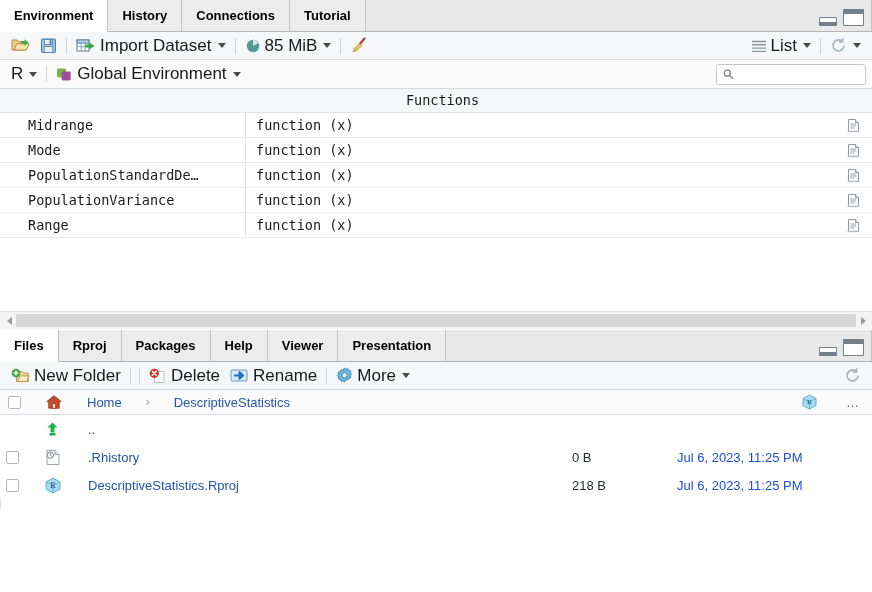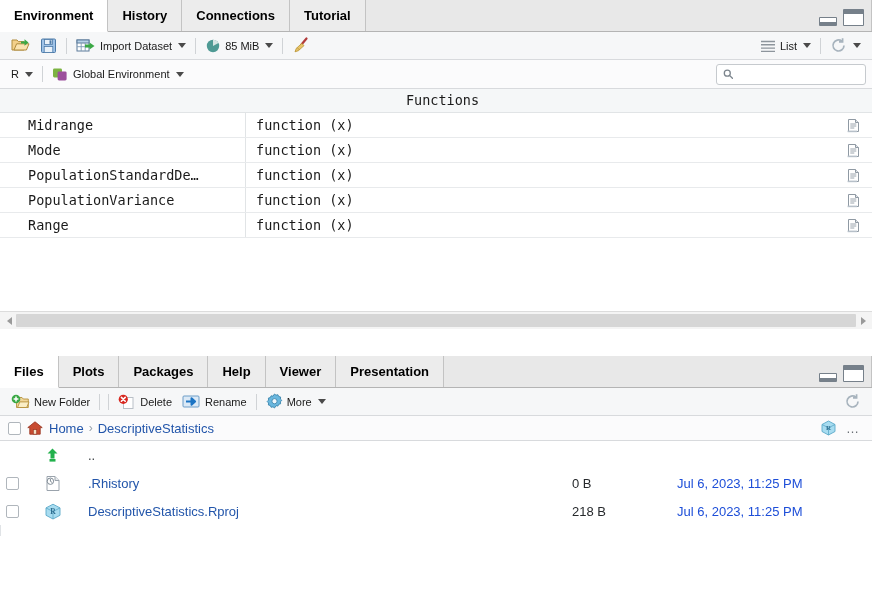--- a/index.html
+++ b/index.html
@@ -7,21 +7,21 @@
     width:872px;height:592px;
     background:#fff;
     font-family:"Liberation Sans", sans-serif;
     font-size:13px;
     color:#1a1a1a;
     overflow:hidden;
     -webkit-font-smoothing:antialiased;
   }
   .panel{position:absolute;left:0;width:872px;overflow:hidden;}
   #env-panel{top:0;height:340px;}
-  #files-panel{top:356px;height:180px;}
+  #files-panel{top:330px;height:180px;}
 
   
   .tabbar{
     position:relative;height:32px;
     background:#e8e8e8;
     border-bottom:1px solid #b4b4b4;
     display:flex;align-items:flex-end;
     box-sizing:border-box;
   }
   .tab{
@@ -53,21 +53,21 @@
   .toolbar{
     height:28px;
     background:#f6f7f8;
     border-bottom:1px solid #d8dadd;
     display:flex;align-items:center;
     padding:0 6px;
     box-sizing:border-box;
     position:relative;
   }
   .tb-item{display:flex;align-items:center;gap:4px;padding:0 5px;height:24px;cursor:default;white-space:nowrap;border-radius:3px;}
-  .tb-label{font-size:11px;color:#1a1a1a;}
+  .tb-label{font-size:17px;color:#1a1a1a;}
   .sep{width:1px;height:16px;background:#d0d3d6;margin:0 4px;}
   .caret{
     width:0;height:0;border-left:4px solid transparent;border-right:4px solid transparent;
     border-top:5px solid #4a4a4a;margin-left:2px;
   }
   .spacer{flex:1;}
 
   
   .envbar{
     height:29px;background:#fbfbfc;border-bottom:1px solid #d8dadd;
@@ -119,21 +119,21 @@
     display:flex;align-items:center;padding:0 2px;box-sizing:border-box;
   }
   .hs-arrow{width:14px;height:16px;display:flex;align-items:center;justify-content:center;}
   .tri-l{width:0;height:0;border-top:4px solid transparent;border-bottom:4px solid transparent;border-right:5px solid #9a9a9a;}
   .tri-r{width:0;height:0;border-top:4px solid transparent;border-bottom:4px solid transparent;border-left:5px solid #9a9a9a;}
   .hs-track{flex:1;height:13px;background:#d6d6d6;border-radius:1px;}
 
   
   .path-bar{
     height:25px;background:#fbfbfc;border-bottom:1px solid #d8dadd;
-    display:flex;align-items:center;padding:0 8px;box-sizing:border-box;gap:5px;text-align:center;
+    display:flex;align-items:center;padding:0 8px;box-sizing:border-box;gap:24px;text-align:center;
   }
   .crumb{color:#2255aa;font-size:13px;cursor:default;}
   .crumb-sep{color:#9aa4ae;font-size:12px;}
   .cbox{width:13px;height:13px;border:1px solid #b0b6bc;background:#fff;border-radius:2px;box-sizing:border-box;}
   .dots{color:#6b7076;font-size:13px;letter-spacing:1px;padding:0 4px;}
 
   .files-table{background:#fff;}
   .fhead{
     height:25px;display:flex;align-items:center;
     border-bottom:1px solid #dfe2e5;background:#fff;
@@ -339,21 +339,21 @@
     <div class="hs-arrow">
         <div class="tri-r"></div>
       </div>
   </div>
 </div>
 
 <div class="panel" id="files-panel">
 
   <div class="tabbar">
     <div class="tab active"><span>Files</span></div>
-    <div class="tab"><span>Plots</span></div>
+    <div class="tab"><span>Rproj</span></div>
     <div class="tab"><span>Packages</span></div>
     <div class="tab"><span>Help</span></div>
     <div class="tab"><span>Viewer</span></div>
     <div class="tab"><span>Presentation</span></div>
     <div class="tab tab-spacer"></div>
     <div class="winctl">
       <div class="ic-min"></div>
       <div class="ic-max"></div>
     </div>
   </div>

